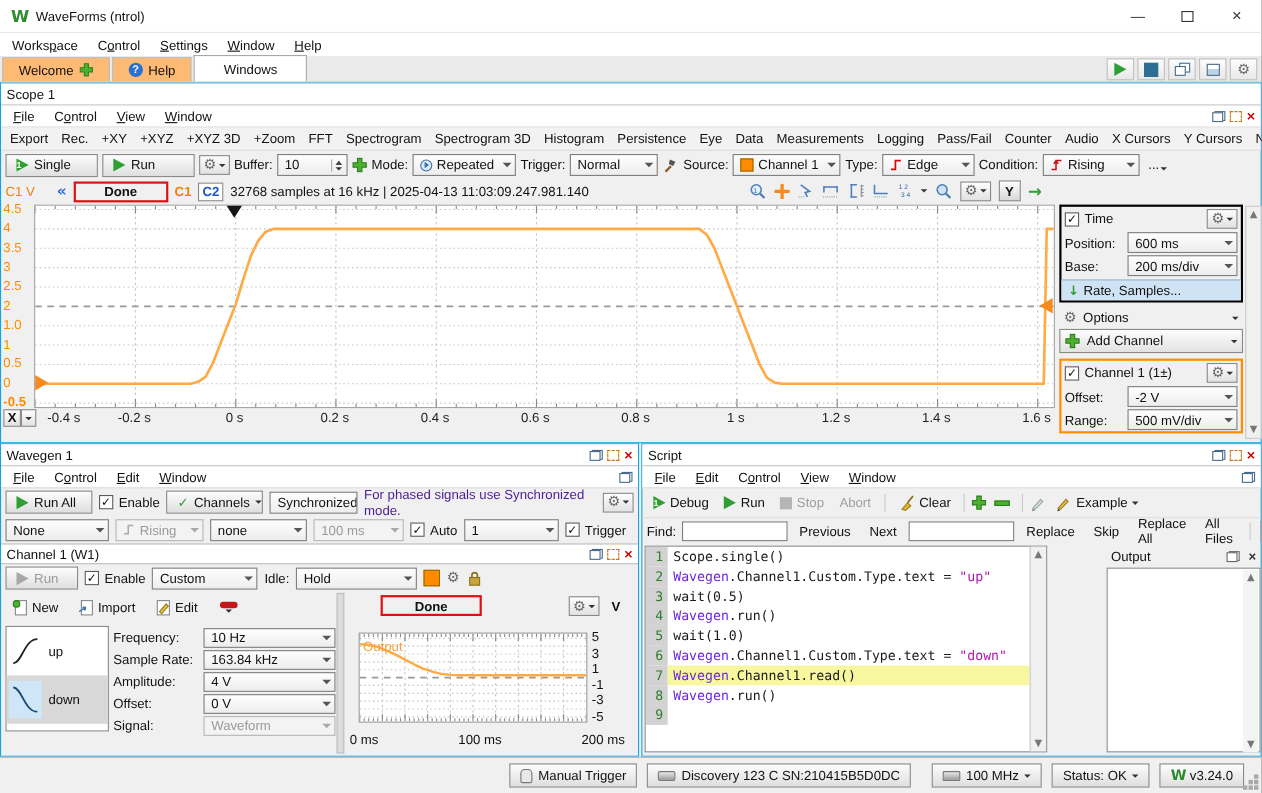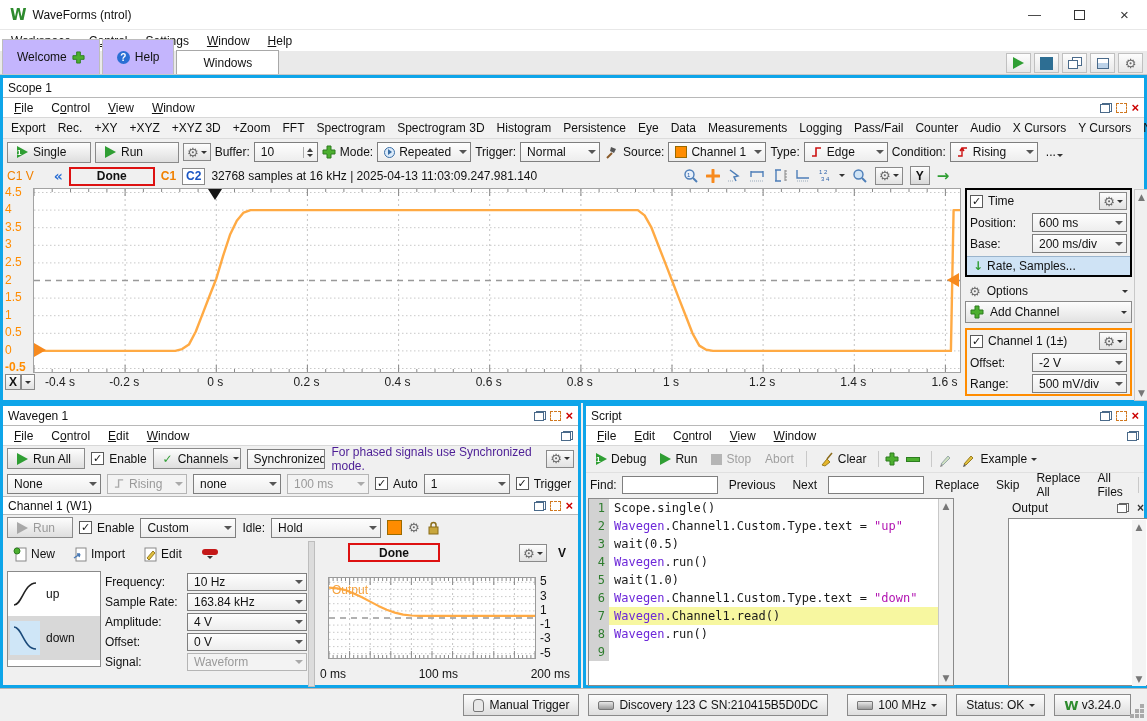--- a/index.html
+++ b/index.html
@@ -7,26 +7,26 @@
 body{font-family:"Liberation Sans","DejaVu Sans",sans-serif;font-size:12px;background:#f0f0f0;position:relative;color:#111;box-shadow:inset 0 0 0 1px #5a5a5a}
 .abs{position:absolute}
 .uico{font-family:"DejaVu Sans",sans-serif}
 
 #titlebar{left:0;top:0;width:1147px;height:30px;background:#fff;display:flex;align-items:center;border-bottom:1px solid #e8e8e8}
 .wlogo{color:#2e8b2e;font-weight:bold;font-size:15px;margin:0 8px 0 10px;letter-spacing:-2px}
 .win-ctl{width:45px;height:29px;display:flex;align-items:center;justify-content:center;color:#333;font-size:13px}
 #menubar{left:0;top:30px;width:1147px;height:21px;background:#fff;display:flex;align-items:center;padding-left:2px}
 .menu-item{padding:2px 9px;color:#111}
 #tabbar{left:0;top:51px;width:1147px;height:24px;background:#eaeaea;border-bottom:1px solid #c8c8c8;display:flex;align-items:flex-end}
-.tab{height:35px;display:flex;align-items:center;gap:5px;padding:1px 14px;background:#c4b5fd;border:1px solid #bdbdbd;border-bottom:none;margin-left:2px}
+.tab{height:22px;display:flex;align-items:center;gap:5px;padding:1px 14px;background:#fdba74;border:1px solid #bdbdbd;border-bottom:none;margin-left:2px}
 .tab.active{background:#fff;height:24px;border-color:#a8a8a8}
 #main-tools{position:absolute;right:4px;top:53px;display:flex;gap:3px}
 .tool-ic{width:25px;height:20px;border:1px solid #c0c0c0;background:linear-gradient(#fdfdfd,#e8e8e8);display:flex;align-items:center;justify-content:center}
 
-.panel{position:absolute;background:#f0f0f0;border:3px solid #0ea5e9}
+.panel{position:absolute;background:#f0f0f0;border:1px solid #0ea5e9}
 .ptitle{height:20px;background:#fff;border-bottom:1px solid #b8b8b8;display:flex;align-items:center;padding:0 5px}
 .pbtns{margin-left:auto;display:flex;gap:4px;align-items:center}
 .ic-restore{width:12px;height:10px;position:relative}
 .ic-restore:before,.ic-restore:after{content:"";position:absolute;border:1px solid #4a6a8a;background:#fff;width:8px;height:7px}
 .ic-restore:before{right:0;top:0}.ic-restore:after{left:0;bottom:0}
 .ic-max{width:11px;height:10px;border:1px dashed #d07820;background:#fff}
 .ic-close{color:#c00;font-weight:bold;font-size:13px;line-height:10px}
 .pmenu{height:20px;background:#fff;display:flex;align-items:center;padding-left:2px;border-bottom:1px solid #d8d8d8}
 .btn{border:1px solid #8a8a8a;background:linear-gradient(#fdfdfd,#dedede);height:21px;display:inline-flex;align-items:center;gap:5px;padding:0 9px}
 .btn.dis{color:#9a9a9a}
@@ -75,21 +75,21 @@
 .gvert{stroke:#c4c4c4;stroke-width:1;stroke-dasharray:2 3}
 .rtick{stroke:#888;stroke-width:1}
 .tri-down{width:0;height:0;border-left:7px solid transparent;border-right:7px solid transparent;border-top:11px solid #151515;position:absolute}
 .tri-right{width:0;height:0;border-top:7px solid transparent;border-bottom:7px solid transparent;border-left:12px solid #f78a1e;position:absolute}
 .tri-left{width:0;height:0;border-top:7px solid transparent;border-bottom:7px solid transparent;border-right:12px solid #f78a1e;position:absolute}
 
 #scope-side{position:absolute;left:962px;top:110px;width:167px;height:214px;font-size:12px}
 .grp{border:2px solid #000;background:#f0f0f0;margin-bottom:4px}
 .grp.orange{border-color:#ff8c00}
 .grp-head{display:flex;align-items:center;gap:5px;padding:2px 3px}
-.grp-row{display:flex;align-items:center;padding:1px 3px;gap:10px}
+.grp-row{display:flex;align-items:center;padding:1px 3px;gap:5px}
 .grp-row .lbl{width:52px;flex:none}
 .grp-row .sel{flex:1;height:19px}
 .rate-row{background:#cfe3f5;border-top:1px solid #9ab4cc;display:flex;align-items:center;gap:4px;padding:2px 6px;margin-top:2px}
 .flat-row{display:flex;align-items:center;gap:6px;padding:3px 4px}
 #scope-scroll{position:absolute;left:1131px;top:111px;width:15px;height:212px;background:#f0f0f0;border:1px solid #c8c8c8;display:flex;flex-direction:column;align-items:center;justify-content:space-between;padding:2px 0}
 .scr-arrow{color:#777;font-size:9px;font-family:"DejaVu Sans",sans-serif}
 
 #wavegen{left:0;top:403px;width:581px;height:285px}
 .wg-row1{height:25px;display:flex;align-items:center;gap:6px;padding:0 4px;position:relative}
 .hint{color:#4c1d95}
@@ -358,21 +358,21 @@
     </span>
   </div>
 
   <div id="scope-ylabels">
       <div class="ylab" style="top: -3.48077px;">4.5</div>
       <div class="ylab" style="top: 14.1154px;">4</div>
       <div class="ylab" style="top: 31.7115px;">3.5</div>
       <div class="ylab" style="top: 49.3077px;">3</div>
       <div class="ylab" style="top: 66.9038px;">2.5</div>
       <div class="ylab" style="top: 84.5px;">2</div>
-      <div class="ylab" style="top: 102.096px;">1.5</div>
+      <div class="ylab" style="top: 102.096px;">1.0</div>
       <div class="ylab" style="top: 119.692px;">1</div>
       <div class="ylab" style="top: 137.288px;">0.5</div>
       <div class="ylab" style="top: 154.885px;">0</div>
       <div class="ylab" style="top: 172.481px; font-weight: bold;">-0.5</div>
     </div>
   <div id="scope-plot">
     <svg id="scope-svg" width="926" height="183" viewBox="0 0 926 183">
         <line class="gvert" x1="91.1" y1="0" x2="91.1" y2="183"></line>
         <line class="gvert" x1="182.3" y1="0" x2="182.3" y2="183"></line>
         <line class="gvert" x1="273.4" y1="0" x2="273.4" y2="183"></line>

